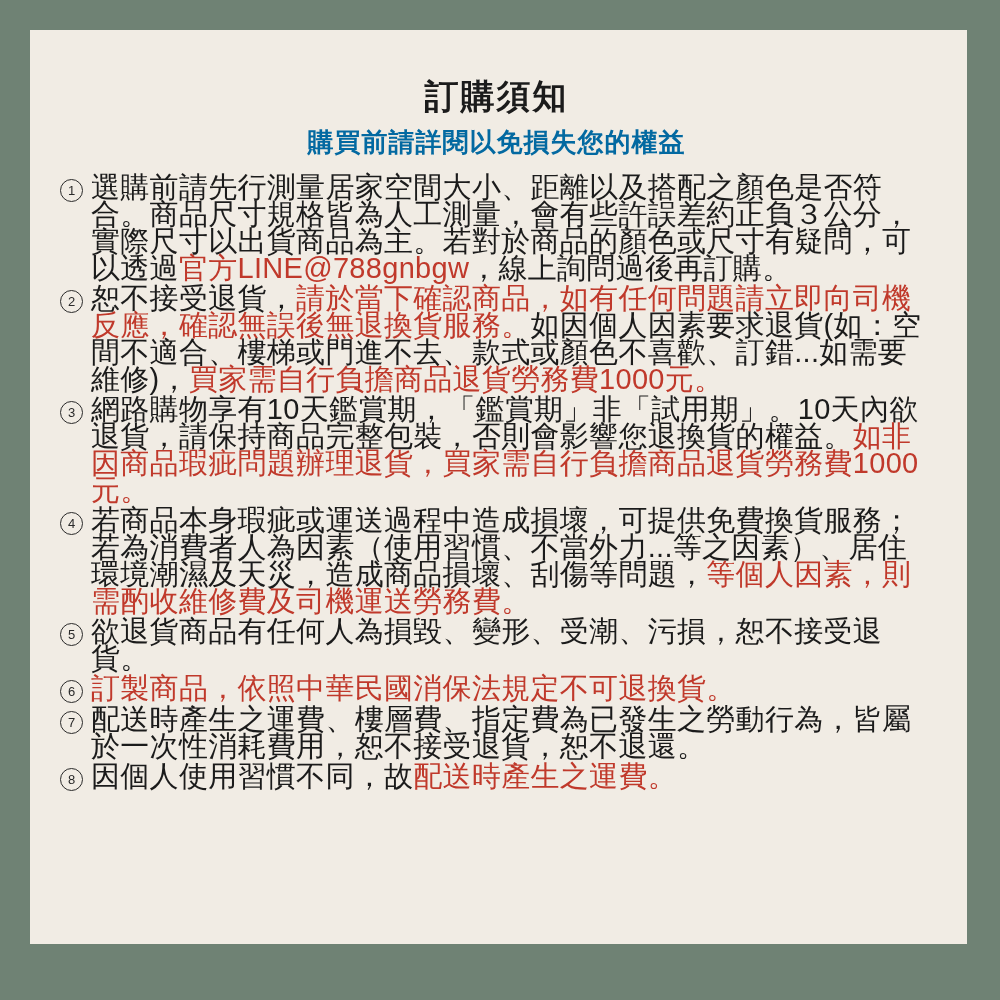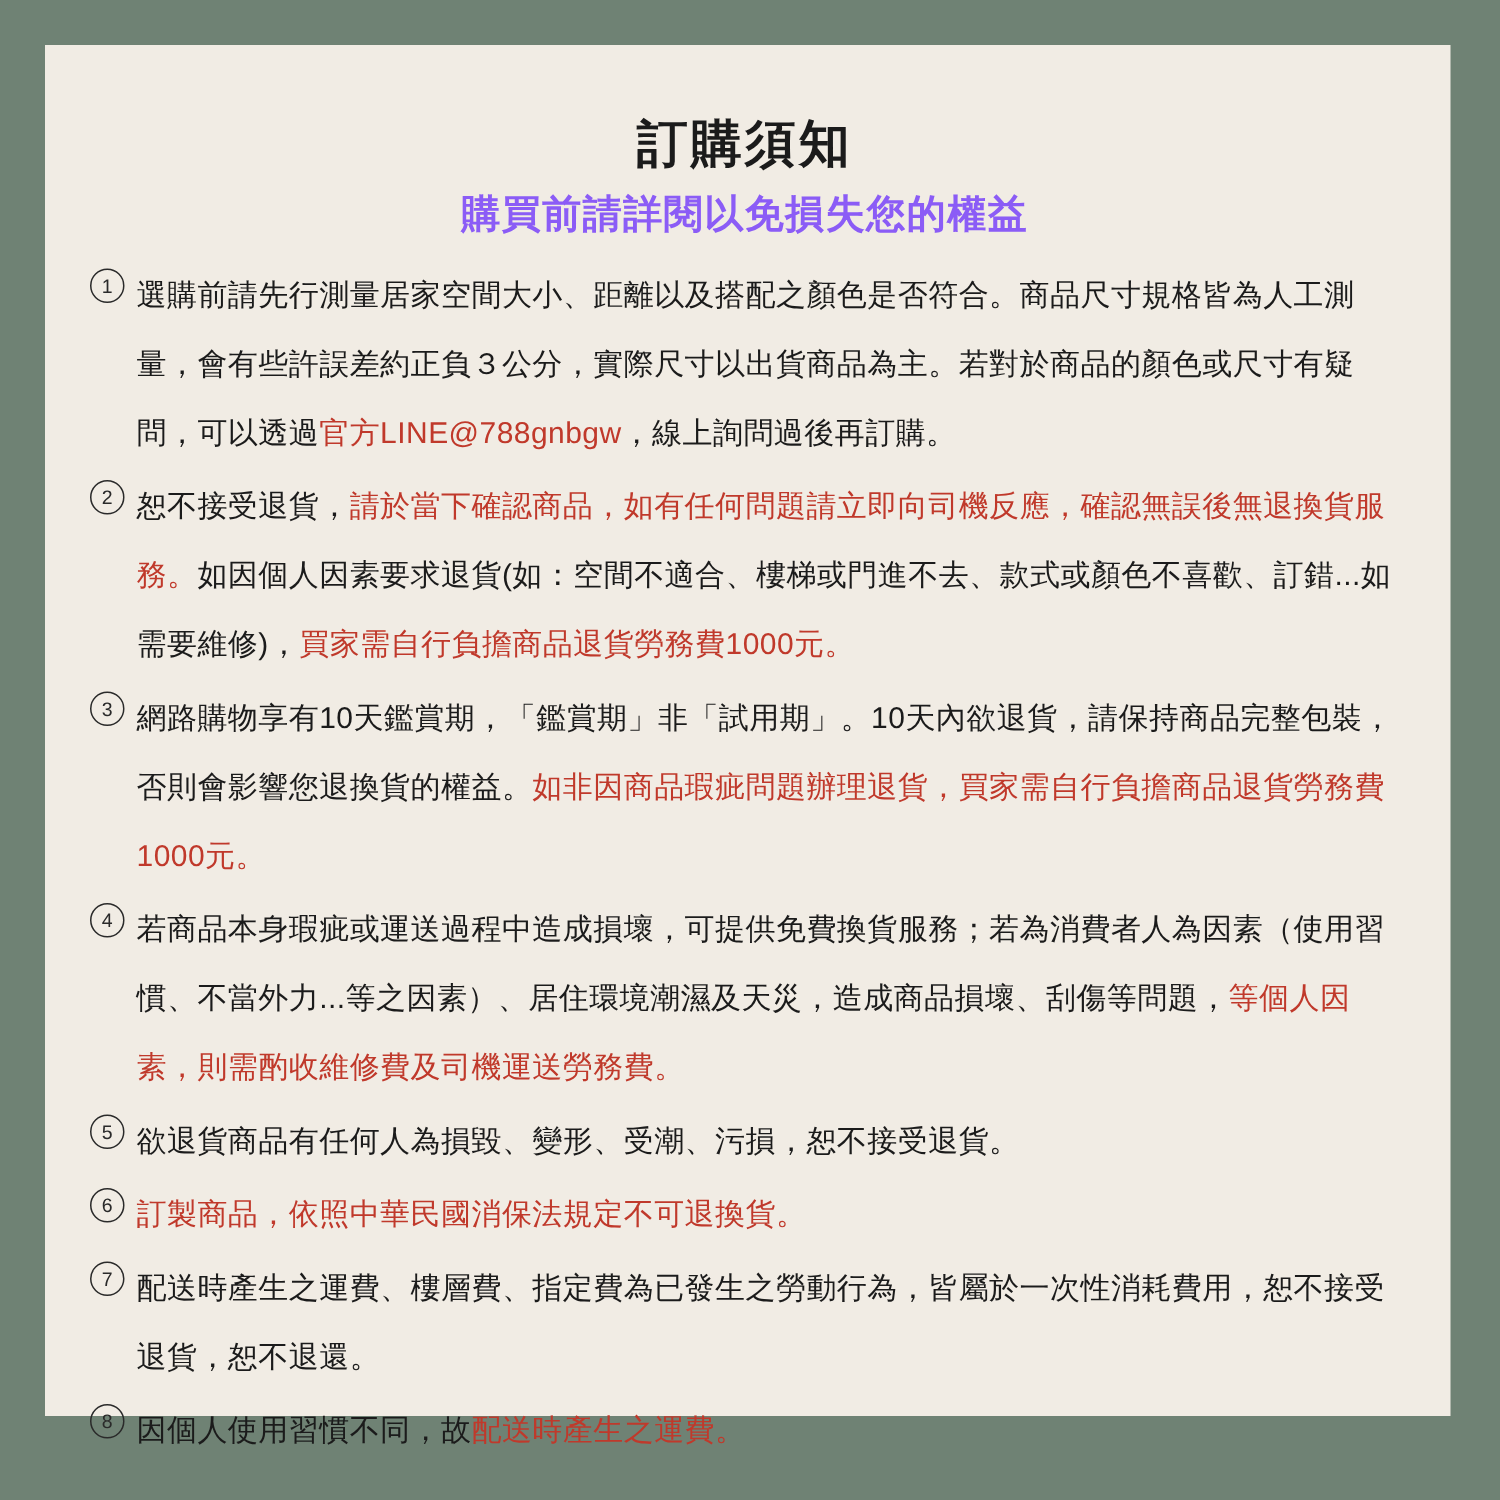--- a/index.html
+++ b/index.html
@@ -33,21 +33,21 @@
     font-weight: bold;
     color: #1b1b1b;
     letter-spacing: 2px;
     margin: 0 0 10px 0;
     line-height: 1.2;
   }
   .subtitle {
     text-align: center;
     font-size: 26px;
     font-weight: bold;
-    color: #8b5cf6;
+    color: #0369a1;
     letter-spacing: 1px;
     margin: 0 0 16px 0;
     line-height: 1.2;
   }
   .list {
     margin: 0;
     padding: 0;
     list-style: none;
   }
   .item {
@@ -65,22 +65,22 @@
     font-size: 13px;
     line-height: 21px;
     text-align: center;
     margin-right: 8px;
     margin-top: 5px;
     box-sizing: border-box;
     font-family: "Liberation Sans", sans-serif;
   }
   .text {
     flex: 1 1 auto;
-    font-size: 20px;
-    line-height: 46px;
+    font-size: 29px;
+    line-height: 27px;
     color: #1b1b1b;
     letter-spacing: 0.3px;
     word-break: break-all;
   }
   .text .r {
     color: #c0392b;
   }
   .text .k {
     color: #1b1b1b;
   }

